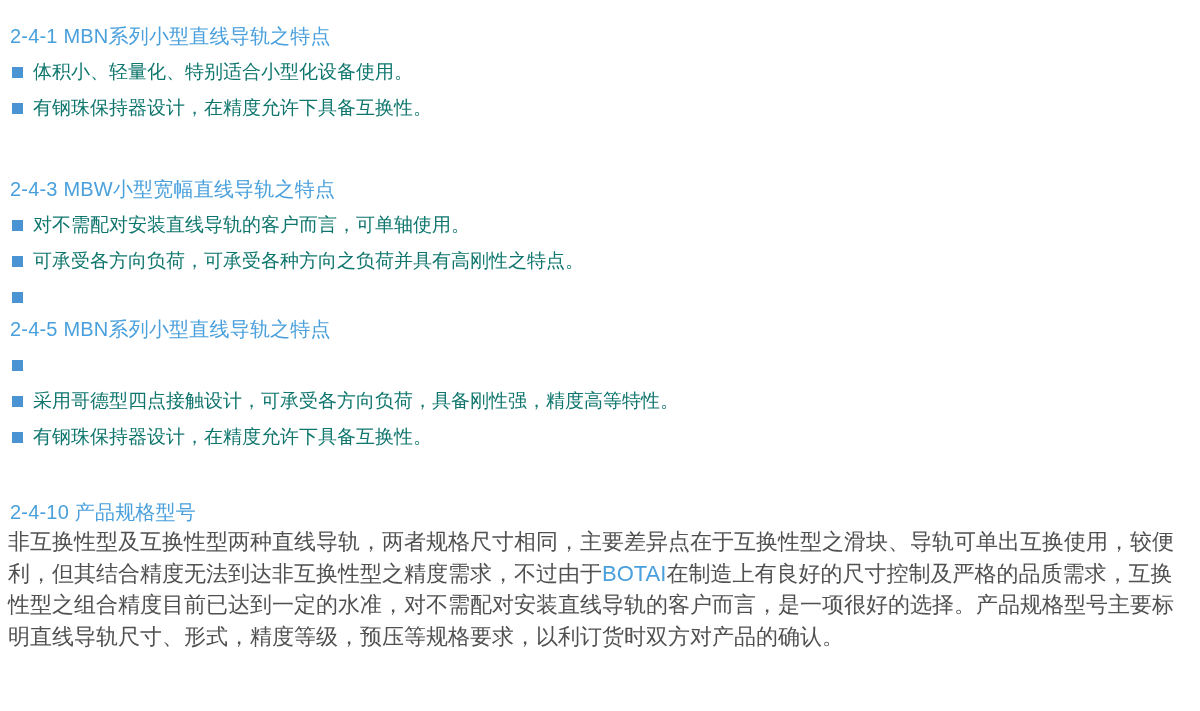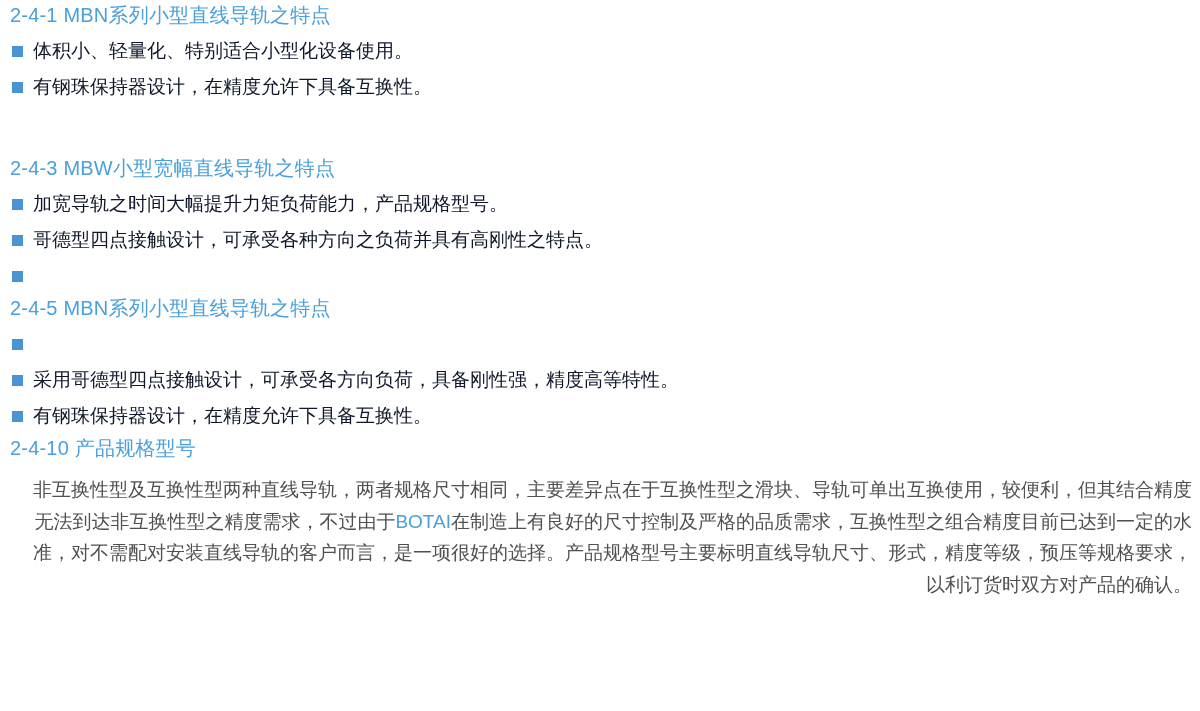--- a/index.html
+++ b/index.html
@@ -10,62 +10,62 @@
   body {
     width: 1200px;
     height: 711px;
     font-family: "Liberation Sans", sans-serif;
     color: #505050;
     overflow: hidden;
   }
   .page {
     box-sizing: border-box;
     width: 1200px;
-    padding: 1px 14px 0 8px;
+    padding: 22px 14px 0 8px;
   }
   section { display: block; }
   .sec-1 { margin-bottom: 49px; }
   .sec-2 { }
-  .sec-3 { }
+  .sec-3 { margin-bottom: 43px; }
   h2.sec-heading {
     margin: 0;
     padding: 0 0 0 2px;
     font-size: 20px;
     line-height: 28px;
     font-weight: 400;
     color: #4aa0dc;
     letter-spacing: 0.2px;
   }
   ul.feature-list {
     list-style: none;
     margin: 4px 0 0 0;
     padding: 0;
   }
   ul.feature-list li {
     display: flex;
     align-items: center;
     height: 36px;
     font-size: 19px;
-    color: #0f172a;
+    color: #0f766e;
   }
   .sq {
     flex: none;
     width: 11px;
     height: 11px;
     background: #4a94d4;
     margin: 0 10px 0 4px;
   }
   p.spec-paragraph {
-    margin: 12px;
+    margin: 0;
     padding: 0;
     width: 1172px;
-    font-size: 19px;
+    font-size: 22px;
     line-height: 31.5px;
     color: #505050;
-    text-align: right;
+    text-align: left;
   }
   .brand {
     color: #4aa0dc;
   }
 </style>
 </head>
 <body>
 
 <div class="page">
 
@@ -81,25 +81,25 @@
         <span>有钢珠保持器设计，在精度允许下具备互换性。</span>
       </li>
     </ul>
   </section>
 
   <section class="sec-2">
     <h2 class="sec-heading">2-4-3 MBW小型宽幅直线导轨之特点</h2>
     <ul class="feature-list">
       <li>
         <span class="sq"></span>
-        <span>加宽导轨之时间大幅提升力矩负荷能力，产品规格型号。</span>
+        <span>对不需配对安装直线导轨的客户而言，可单轴使用。</span>
       </li>
       <li>
         <span class="sq"></span>
-        <span>哥德型四点接触设计，可承受各种方向之负荷并具有高刚性之特点。</span>
+        <span>可承受各方向负荷，可承受各种方向之负荷并具有高刚性之特点。</span>
       </li>
       <li>
         <span class="sq"></span>
       </li>
     </ul>
   </section>
 
   <section class="sec-3">
     <h2 class="sec-heading">2-4-5 MBN系列小型直线导轨之特点</h2>
     <ul class="feature-list">

